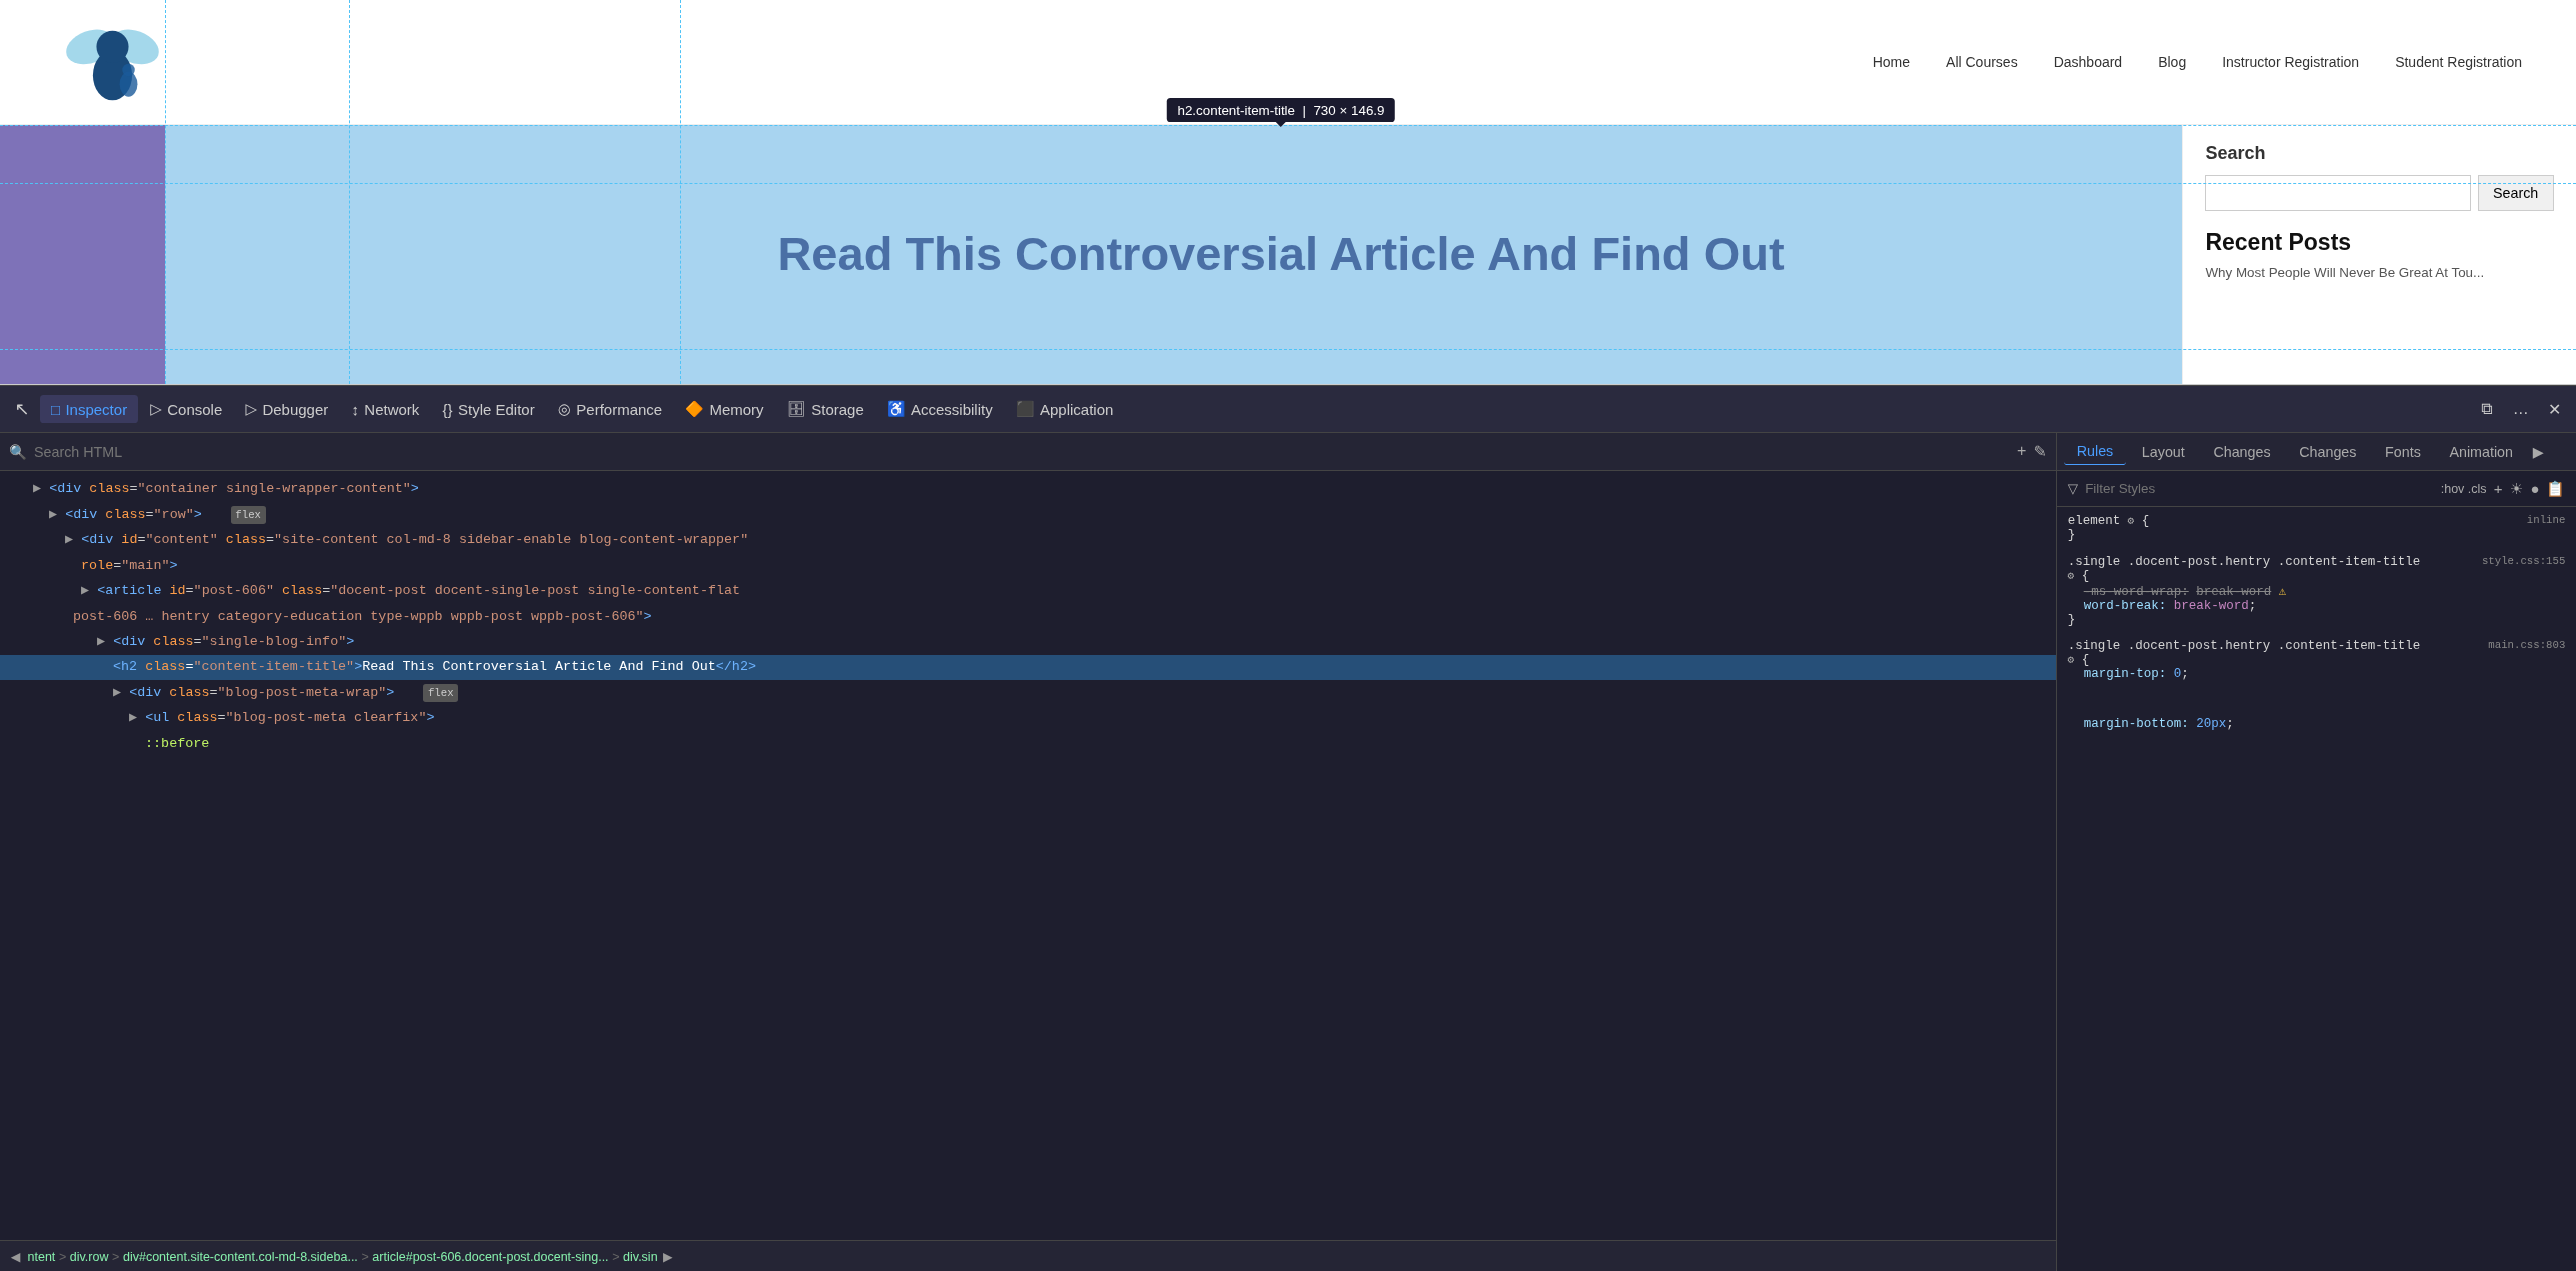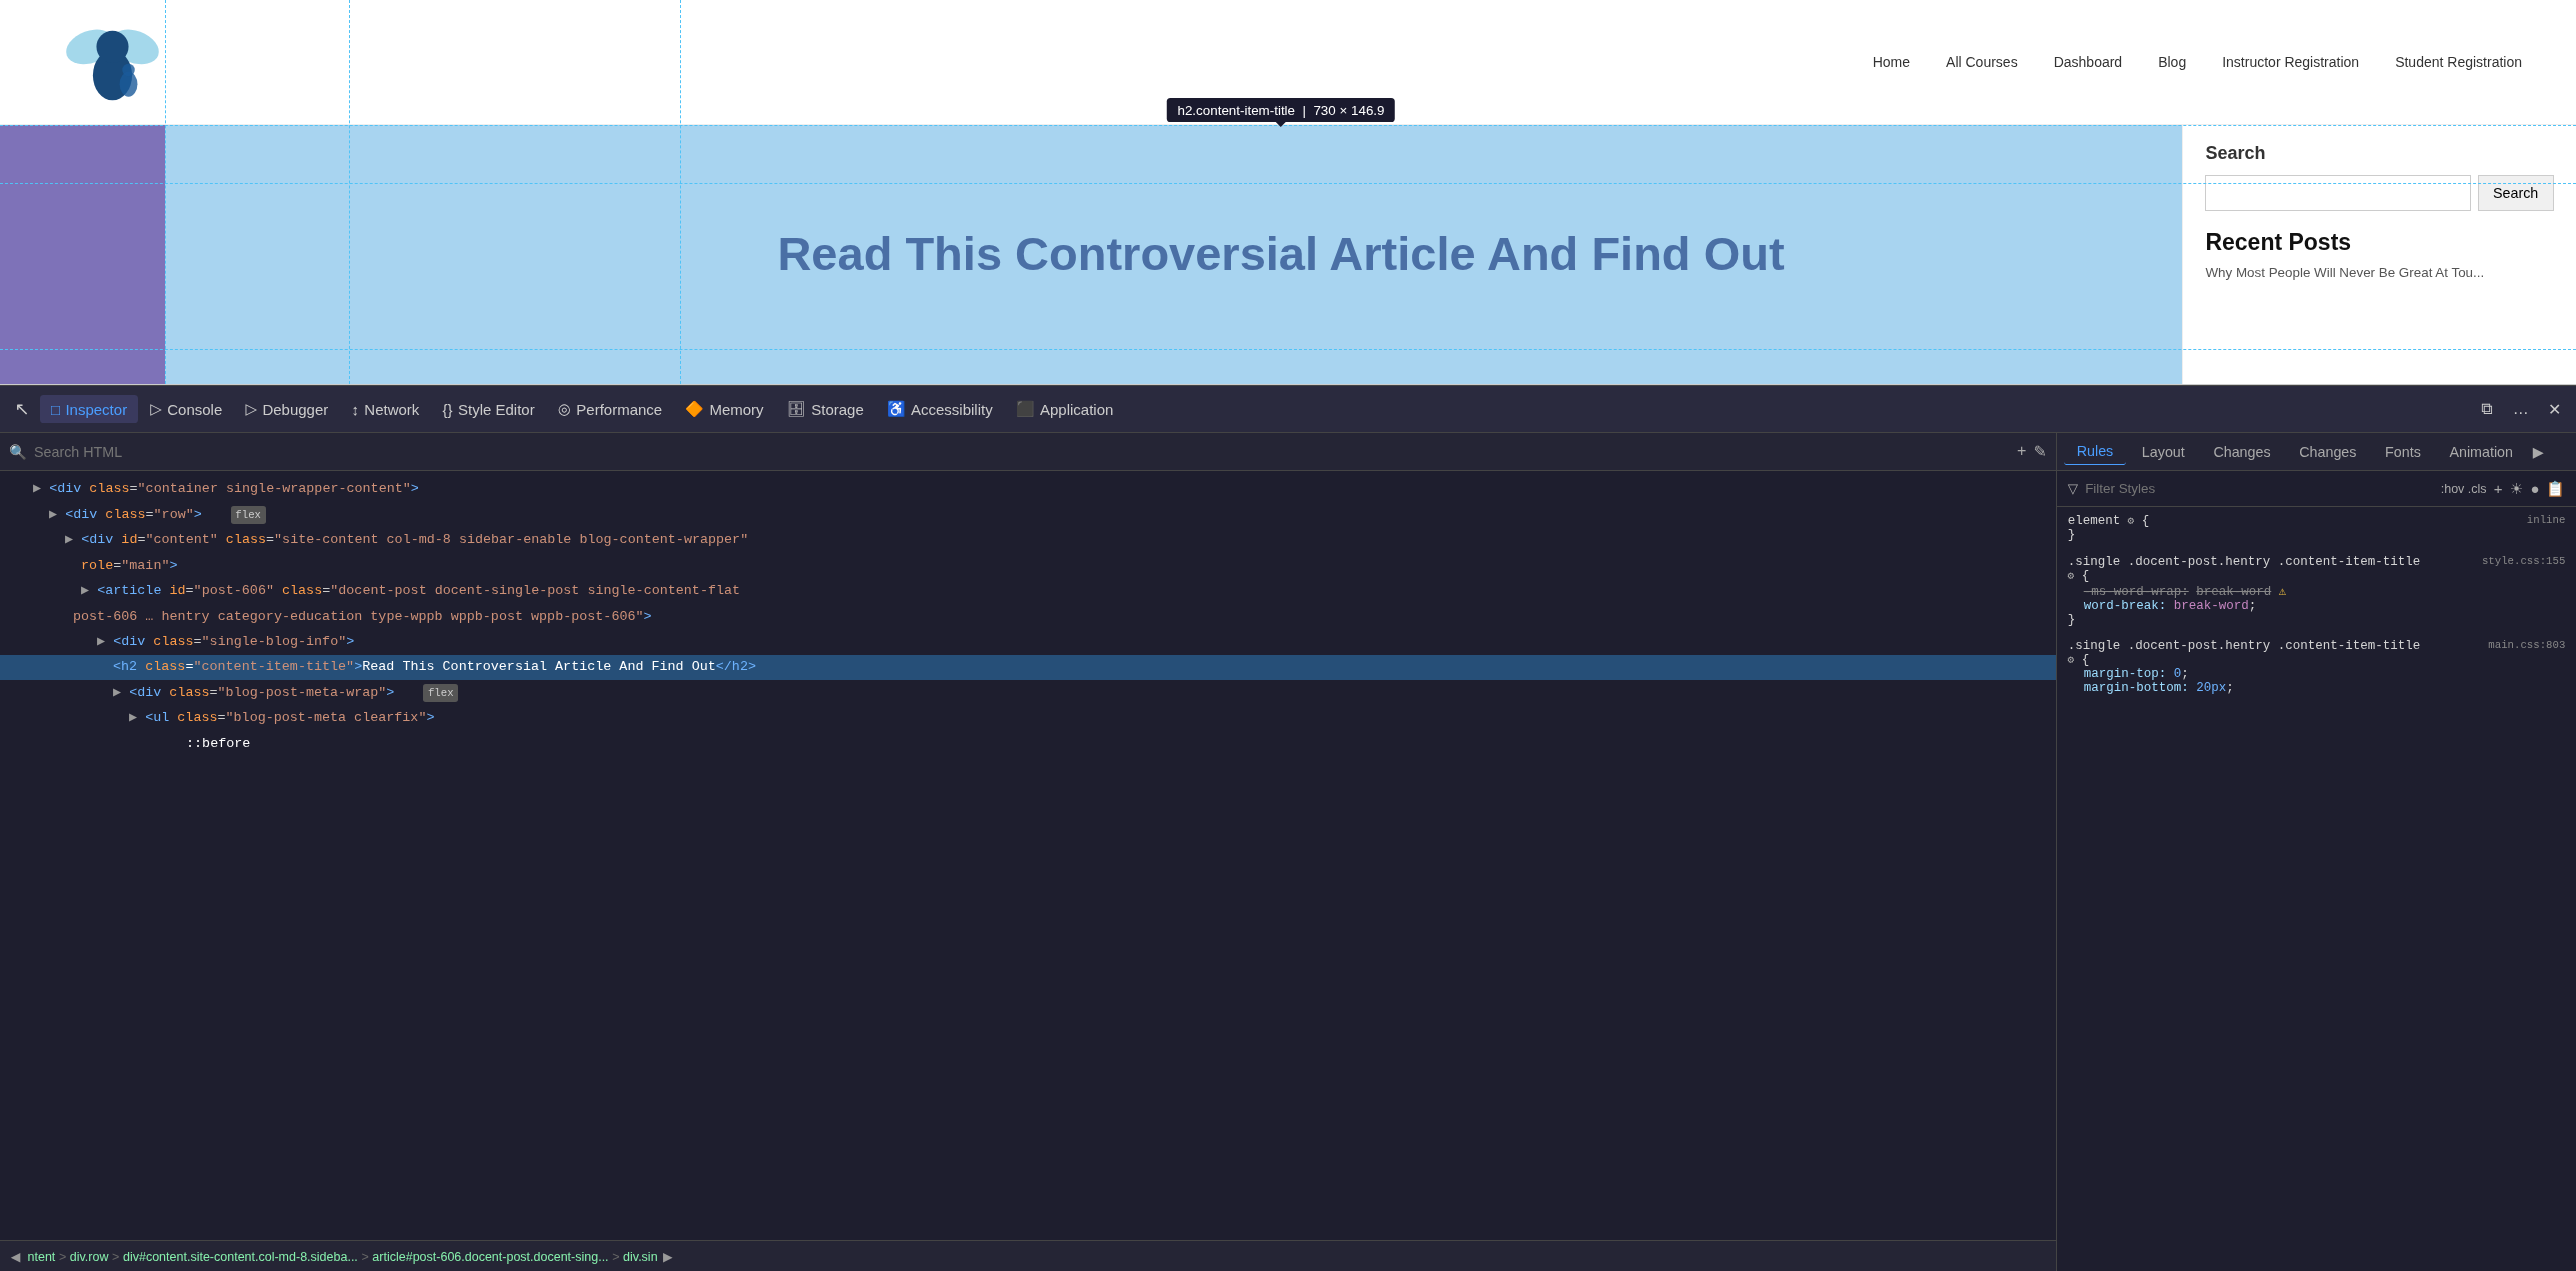--- a/index.html
+++ b/index.html
@@ -607,21 +607,21 @@
           <span class="tag"> &lt;div </span><span class="attr-name">class</span>=<span class="attr-val">"blog-post-meta-wrap"</span><span class="tag">&gt;</span>
           <span class="badge">flex</span>
         </div>
         <div class="tree-line">
           <span class="indent"></span><span class="indent"></span><span class="indent"></span><span class="indent"></span><span class="indent"></span><span class="indent"></span><span class="indent"></span>
           <span style="color:#999;">▶</span>
           <span class="tag"> &lt;ul </span><span class="attr-name">class</span>=<span class="attr-val">"blog-post-meta clearfix"</span><span class="tag">&gt;</span>
         </div>
         <div class="tree-line">
           <span class="indent"></span><span class="indent"></span><span class="indent"></span><span class="indent"></span><span class="indent"></span><span class="indent"></span><span class="indent"></span><span class="indent"></span>
-          <span style="color:#ffffff;margin-left:41px;">::before</span>
+          <span style="color:#bef264;">::before</span>
         </div>
       </div>
 
       <div class="breadcrumb-bar">
         <span style="color:#999;">◀</span>&nbsp;
         <span class="bc-link">ntent</span>
         <span class="bc-sep"> &gt; </span>
         <span class="bc-link">div.row</span>
         <span class="bc-sep"> &gt; </span>
         <span class="bc-link">div#content.site-content.col-md-8.sideba...</span>
@@ -696,21 +696,21 @@
             <span style="color:#888; font-size:10.7px; float:right;">main.css:803</span>
           </div>
           <div>
             <span class="style-gear">⚙</span>
             <span style="color:#d4d4d4;"> {</span>
           </div>
           <div style="margin-left: 16px;">
             <span style="color:#9cdcfe;">margin-top:</span>
             <span style="color:#6db3ff;"> 0</span><span style="color:#d4d4d4;">;</span>
           </div>
-          <div style="margin-left: 16px;">
+          <div style="margin-left: 16px; margin-top: 36px;">
             <span style="color:#9cdcfe;">margin-bottom:</span>
             <span style="color:#6db3ff;"> 20px</span><span style="color:#d4d4d4;">;</span>
           </div>
         </div>
 
       </div>
     </div>
 
   </div>
 </div>

